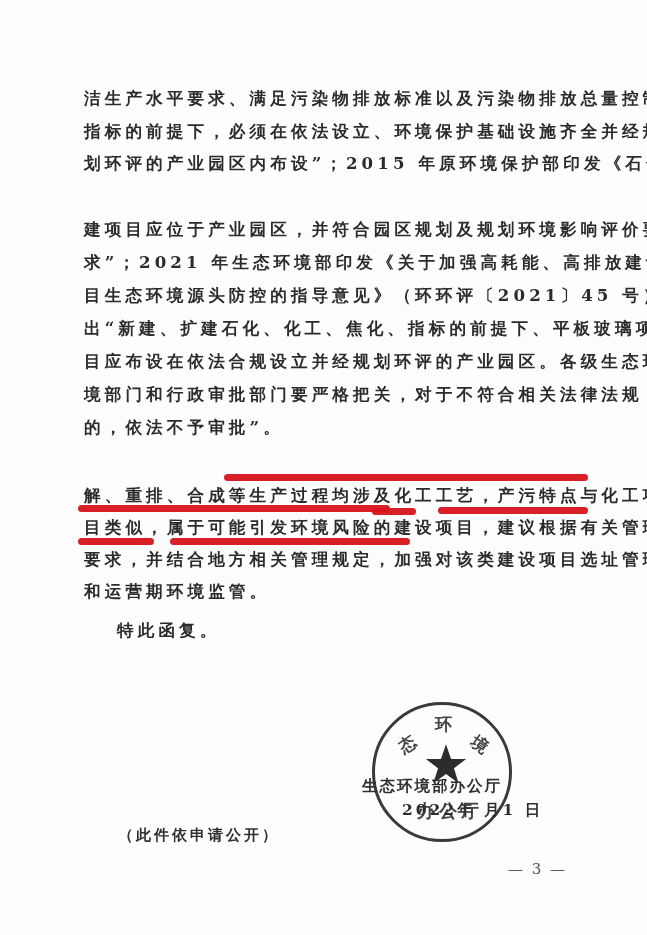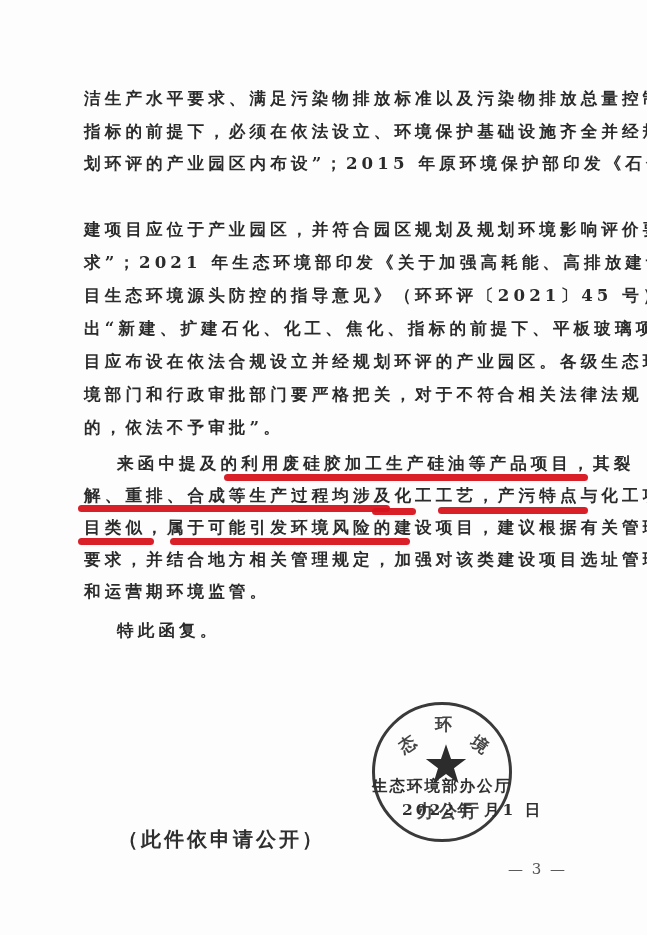--- a/index.html
+++ b/index.html
@@ -68,21 +68,21 @@
       position: absolute;
       font-size: 15.5px;
       color: #2f2f2f;
       white-space: nowrap;
       font-weight: 600;
     }
     .note {
       position: absolute;
       left: 118px;
       top: 826px;
-      font-size: 20px;
+      font-size: 15px;
       letter-spacing: 3px;
       color: #2f2f2f;
       white-space: nowrap;
       font-weight: 600;
     }
     .pagenum {
       position: absolute;
       left: 508px;
       top: 860px;
       font-size: 15px;
@@ -99,21 +99,20 @@
   <div class="line" style="top:86px">洁生产水平要求、满足污染物排放标准以及污染物排放总量控制</div>
   <div class="line" style="top:119px">指标的前提下，必须在依法设立、环境保护基础设施齐全并经规</div>
   <div class="line" style="top:151px">划环评的产业园区内布设”；2015 年原环境保护部印发《石化建</div>
   <div class="line" style="top:217px">建项目应位于产业园区，并符合园区规划及规划环境影响评价要</div>
   <div class="line" style="top:250px">求”；2021 年生态环境部印发《关于加强高耗能、高排放建设项</div>
   <div class="line" style="top:283px">目生态环境源头防控的指导意见》（环环评〔2021〕45 号），提</div>
   <div class="line" style="top:316px">出“新建、扩建石化、化工、焦化、指标的前提下、平板玻璃项</div>
   <div class="line" style="top:349px">目应布设在依法合规设立并经规划环评的产业园区。各级生态环</div>
   <div class="line" style="top:415px">的，依法不予审批”。</div>
   <div class="line" style="top:382px">境部门和行政审批部门要严格把关，对于不符合相关法律法规</div>
-  <div class="line indent" style="top:451px">来函中提及的利用废硅胶加工生产硅油等产品项目，其裂</div>
   <div class="line" style="top:483px">解、重排、合成等生产过程均涉及化工工艺，产污特点与化工项</div>
   <div class="line" style="top:515px">目类似，属于可能引发环境风险的建设项目，建议根据有关管理</div>
   <div class="line" style="top:547px">要求，并结合地方相关管理规定，加强对该类建设项目选址管理</div>
   <div class="line indent" style="top:618px">特此函复。</div>
   <div class="line" style="top:579px">和运营期环境监管。</div>
 
   <div class="underline" style="left:224px; top:474px; width:364px;"></div>
   <div class="underline" style="left:78px; top:505px; width:312px;"></div>
   <div class="underline" style="left:372px; top:508px; width:44px;"></div>
   <div class="underline" style="left:438px; top:507px; width:150px;"></div>
@@ -123,19 +122,19 @@
   <div class="stamp">
     <span class="stamp-char" style="left:24px; top:28px; transform:rotate(-35deg);">态</span>
     <span class="stamp-char" style="left:60px; top:8px;">环</span>
     <span class="stamp-char" style="left:96px; top:28px; transform:rotate(35deg);">境</span>
     <svg class="stamp-star" viewBox="0 0 100 100">
       <polygon points="50,3 62,38 98,38 69,60 80,96 50,74 20,96 31,60 2,38 38,38" fill="#2c2c2c"></polygon>
     </svg>
     <span class="stamp-char" style="left:42px; top:94px; font-size:18px; letter-spacing:4px;">办公厅</span>
   </div>
 
-  <div class="sig" style="left:372px; top:776px; letter-spacing:2px;font-family:Liberation Serif, serif;">生态环境部办公厅</div>
+  <div class="sig" style="left:362px; top:776px; letter-spacing:2px;font-family:Liberation Serif, serif;">生态环境部办公厅</div>
   <div class="sig" style="left:384px; top:800px; letter-spacing:3px;margin-left:18px;">2022年 月1 日</div>
 
   <div class="note">（此件依申请公开）</div>
 
   <div class="pagenum">— 3 —</div>
 </div>
 
 </body></html>

